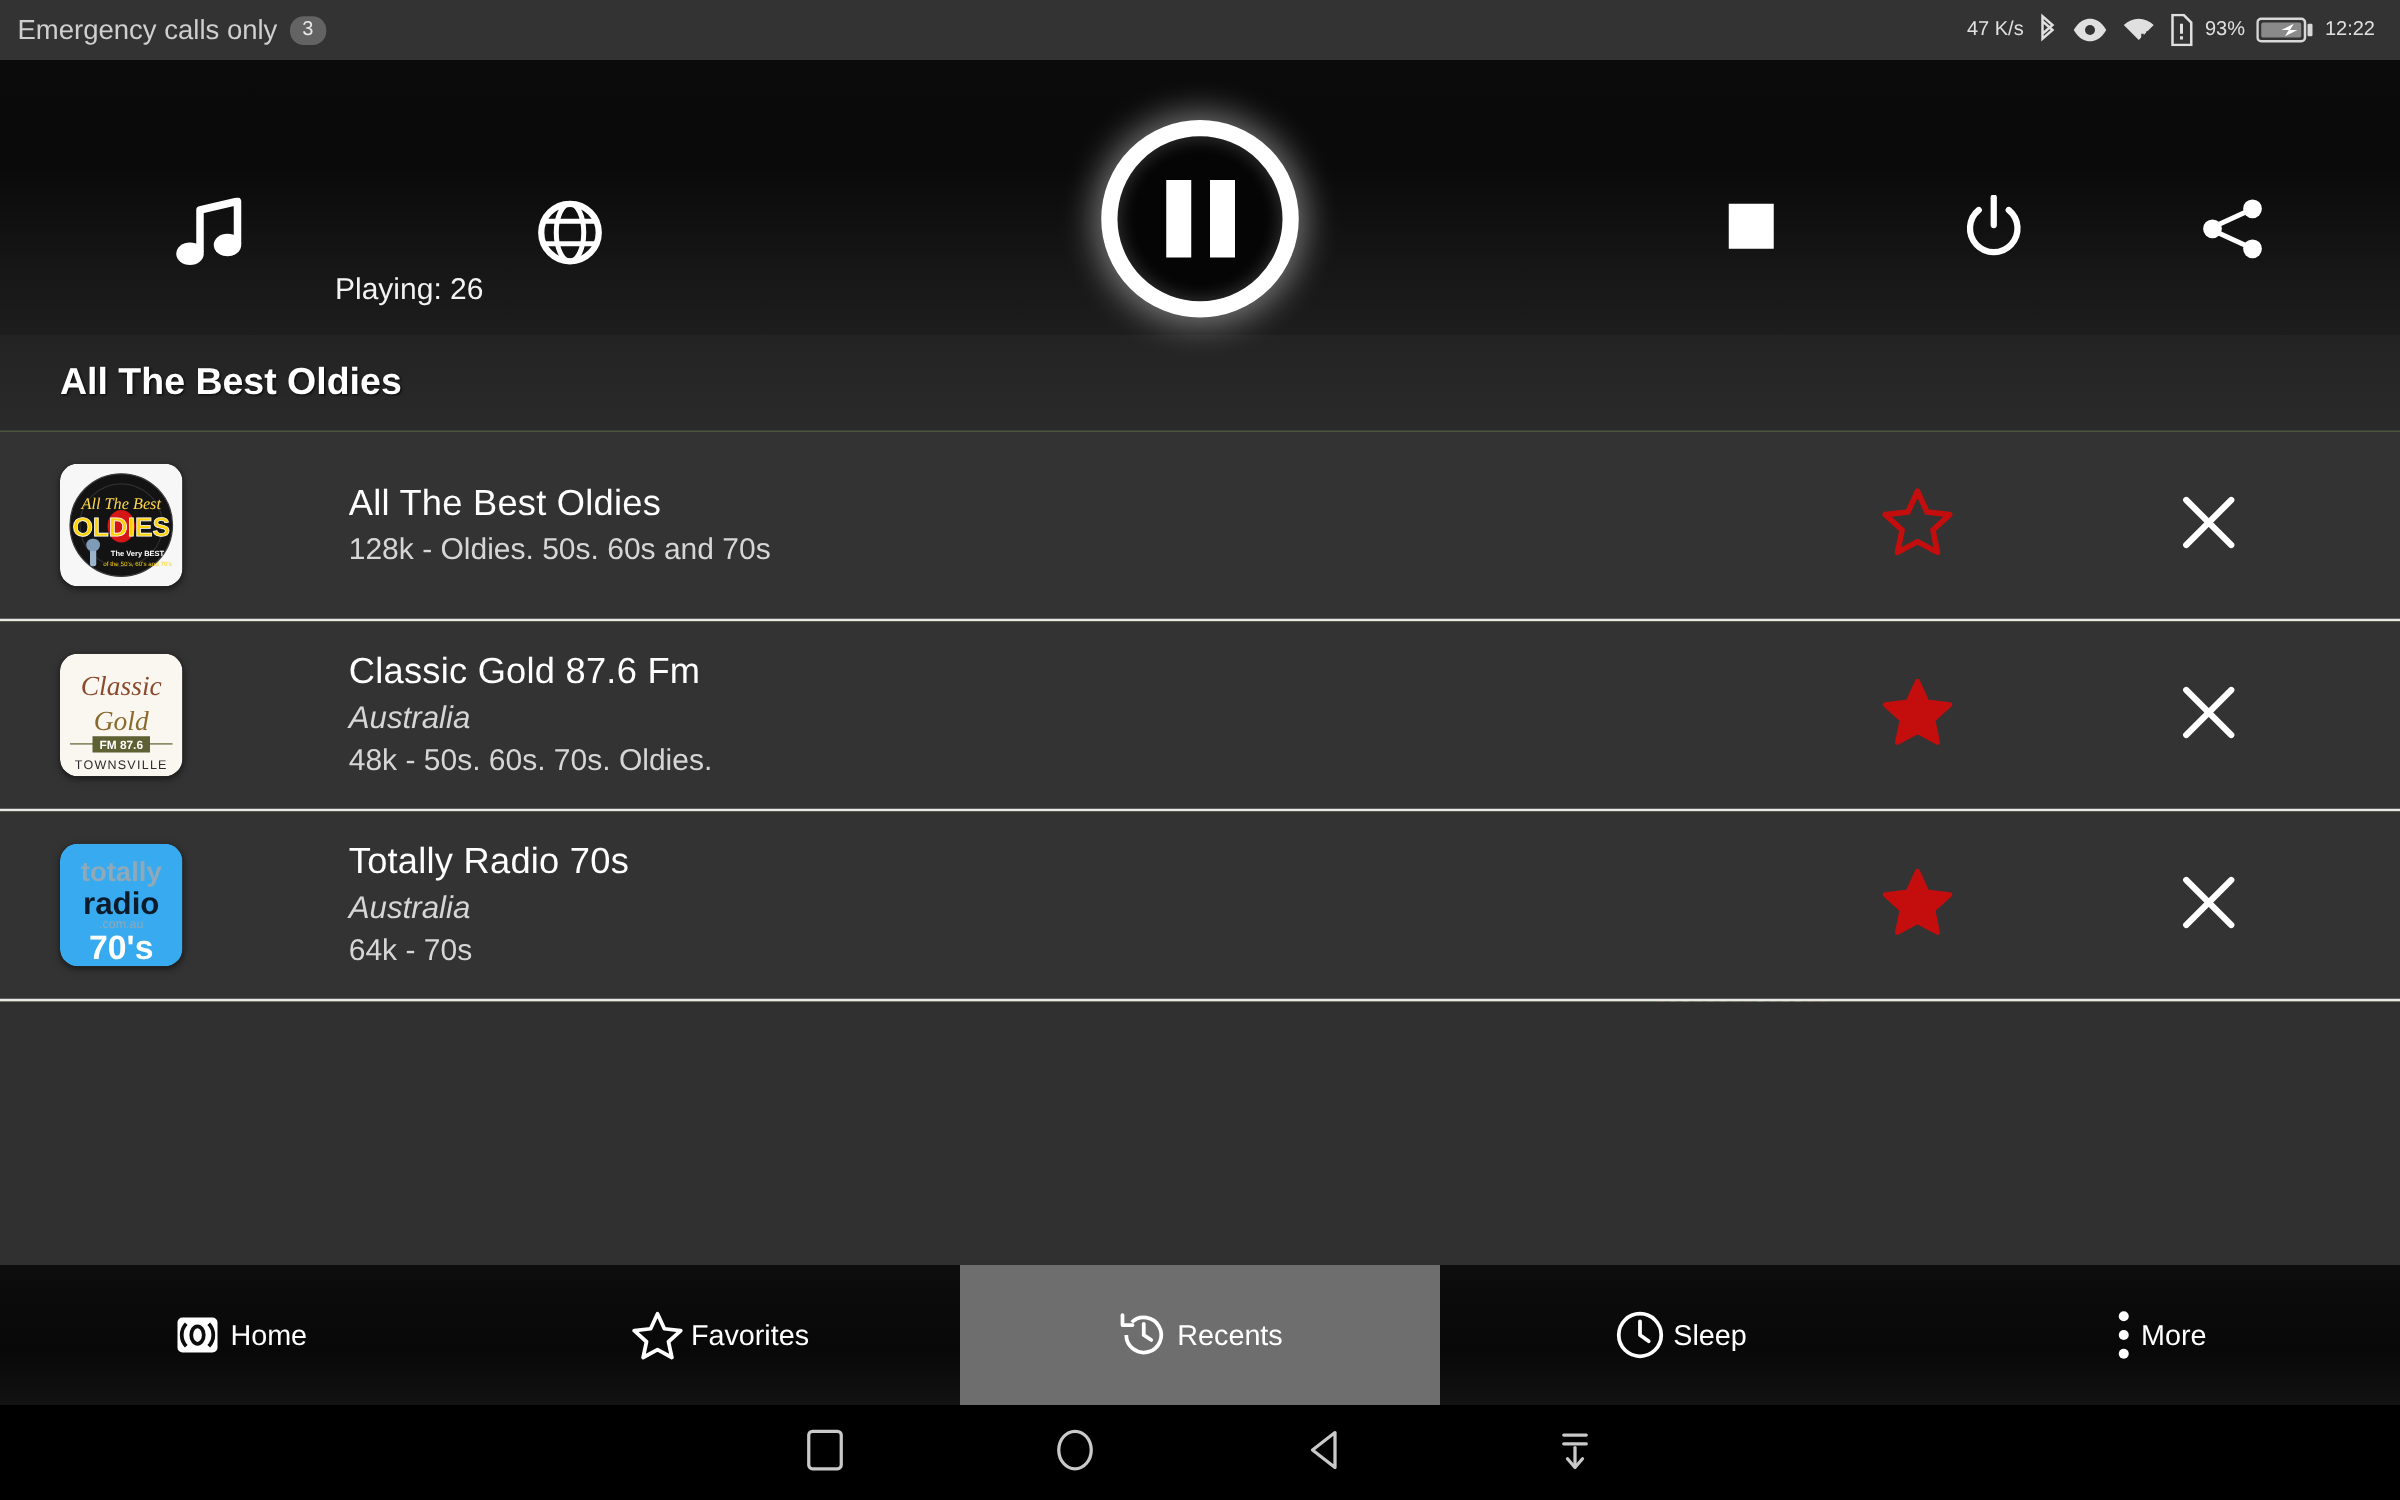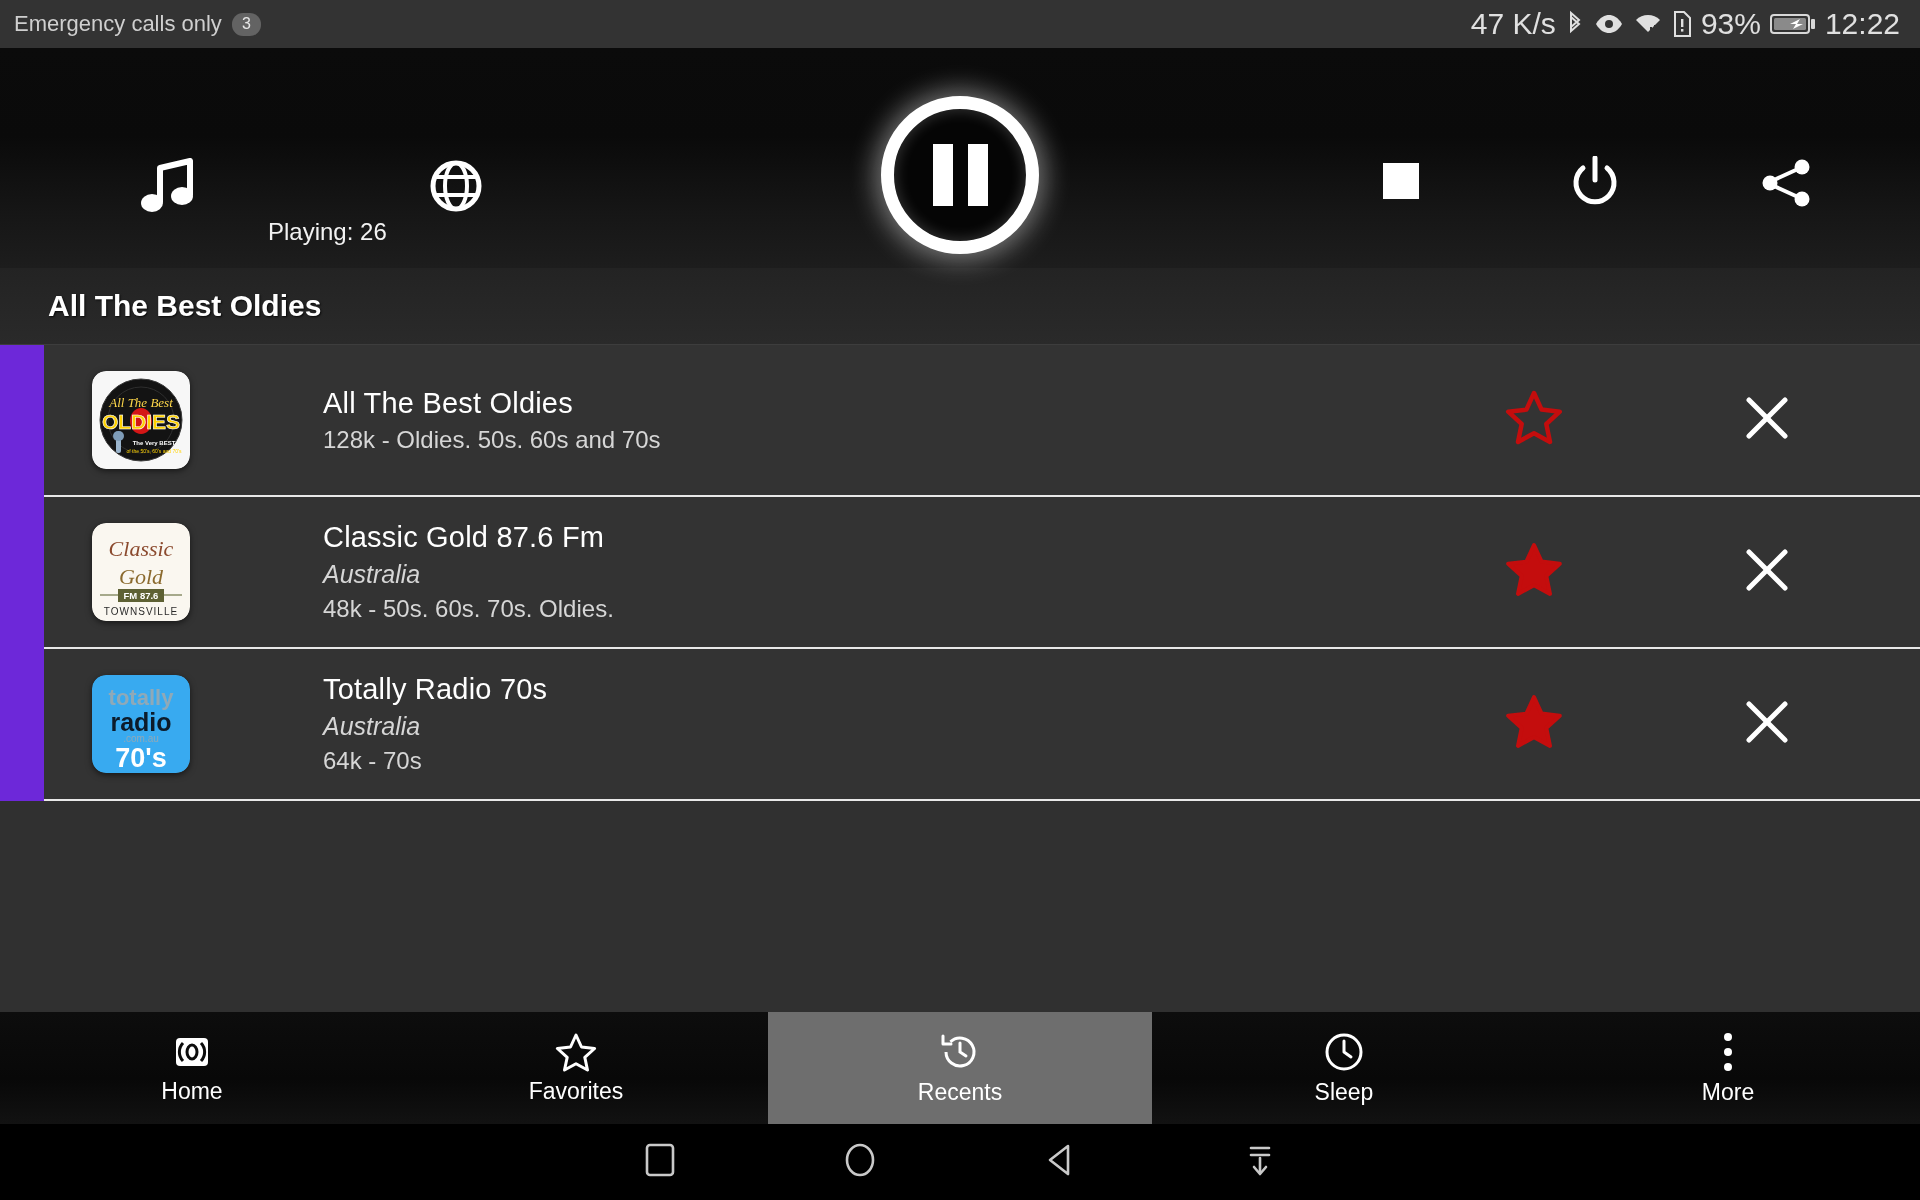--- a/index.html
+++ b/index.html
@@ -19,21 +19,21 @@
     color: #cfcfcf; font-size: 22px;
   }
   .sb-left { display: flex; align-items: center; gap: 10px; }
   .sb-badge {
     background: #636363; color: #e8e8e8;
     border-radius: 11px; padding: 1px 10px 2px;
     font-size: 16px; line-height: 20px; min-width: 28px; text-align: center;
   }
   .sb-right {
     margin-left: auto; display: flex; align-items: center; gap: 9px;
-    color: #e0e0e0; font-size: 30px;
+    color: #e0e0e0; font-size: 16px;
   }
   .sb-right svg { display: block; }
 
   
   .player {
     position: relative; height: 220px;
     background: linear-gradient(180deg, #0b0b0b 0%, #0a0a0a 40%, #161616 75%, #1d1d1d 100%);
     overflow: visible;
   }
   .pl-icon { position: absolute; color: #fff; }
@@ -67,21 +67,21 @@
     display: flex; align-items: center;
     padding-left: 48px;
     border-bottom: 1px solid #3d3d3d;
   }
   .section-head .title {
     color: #ffffff; font-size: 30px; font-weight: bold;
     text-shadow: 1px 1px 2px rgba(0,0,0,0.8);
   }
 
   
-  .list { background: #6d28d9; padding-left: 44px; }
+  .list { background: #bef264; }
   .row {
     position: relative; height: 152px;
     border-bottom: 2px solid #e8e8e8;
     display: flex; align-items: center;
     background: #333333;
   }
   .row .logo {
     width: 98px; height: 98px; margin-left: 48px;
     border-radius: 14px; overflow: hidden; flex: none;
     box-shadow: 0 2px 6px rgba(0,0,0,0.55);
@@ -98,21 +98,21 @@
   .star { position: absolute; right: 356px; }
   .close-x { position: absolute; right: 130px; color: #ffffff; }
 
   
   .tabbar {
     position: absolute; left: 0; bottom: 76px; width: 1920px; height: 112px;
     background: linear-gradient(180deg, #0d0d0d 0%, #080808 60%, #121212 100%);
     display: flex;
   }
   .tab {
-    flex: 1; display: flex; flex-direction: column;
+    flex: 1; display: flex; flex-direction: row;
     align-items: center; justify-content: center; gap: 6px;
     color: #ffffff;
   }
   .tab.active { background: #6e6e6e; }
   .tab .t-label { font-size: 23px; color: #ffffff; }
   .tab svg { display: block; }
 
   
   .navbar {
     position: absolute; left: 0; bottom: 0; width: 1920px; height: 76px;

